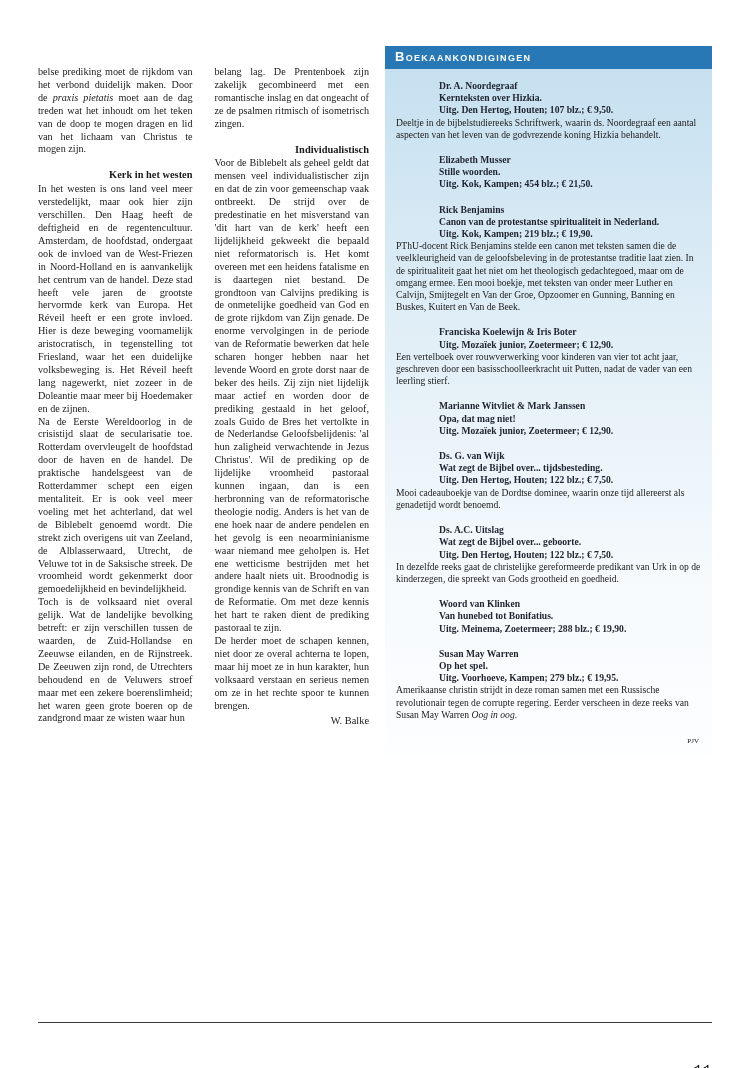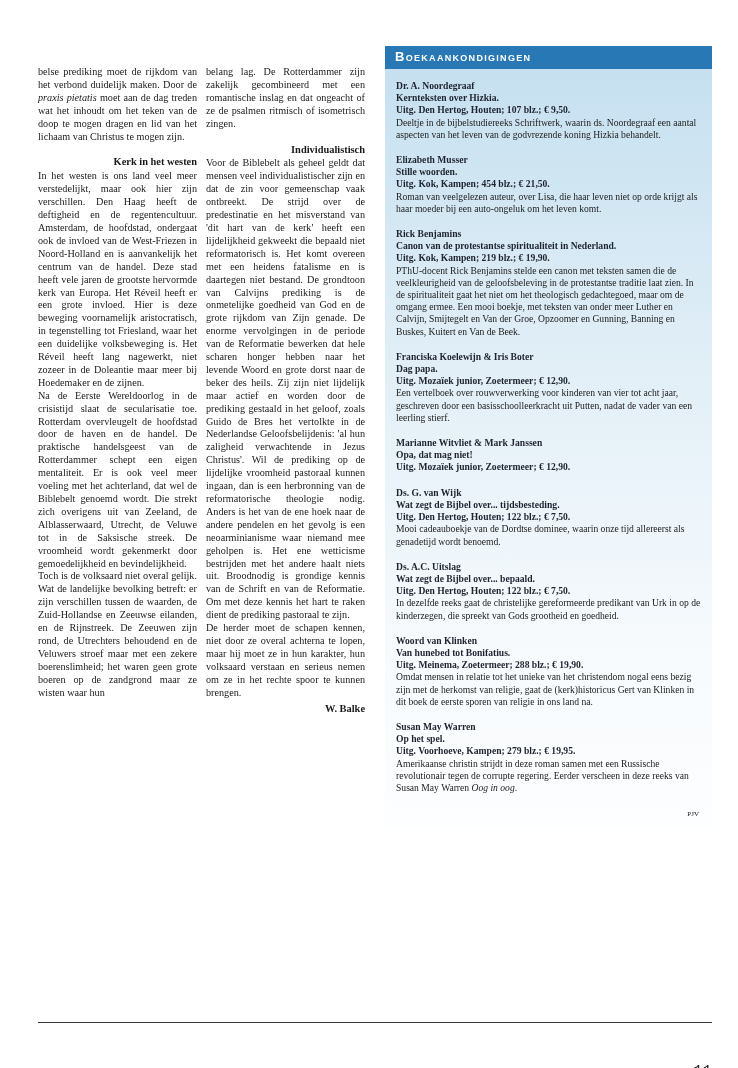--- a/index.html
+++ b/index.html
@@ -7,42 +7,42 @@
   body {
     width: 738px; height: 1068px;
     background: #ffffff;
     font-family: "Liberation Serif", serif;
     color: #1a1a1a;
     overflow: hidden;
   }
   .page { position: relative; width: 738px; height: 1068px; background: #ffffff; }
 
   
-  .columns { position: absolute; left: 38px; top: 66px; width: 331px; display: flex; gap: 9px; }
+  .columns { position: absolute; left: 38px; top: 66px; width: 331px; display: flex; gap: 22px; }
   .col { width: 159px; font-size: 10.2px; line-height: 12.9px; text-align: justify; hyphens: auto; }
   .para { margin: 0; }
   .heading { font-size: 10.4px; font-weight: bold; margin: 13px 0 1px 0; text-align: right; }
-  .signature { margin-top: 3px; text-align: right; font-weight: bold; font-size: 10.4px; }
+  .signature { margin-top: 3px; text-align: right; font-weight: normal; font-size: 10.4px; }
   .it { font-style: italic; }
 
   
   .sidebar { position: absolute; left: 385px; top: 46px; width: 327px; }
   .sidebar-header {
     background: #2878b5; color: #ffffff;
     font-family: "Liberation Sans", sans-serif;
     font-weight: bold; font-variant: small-caps;
     letter-spacing: 1.3px; font-size: 13px;
     padding: 3px 10px 5px 10px;
   }
   .sidebar-body {
     background: linear-gradient(180deg, #c6e0f0 0%, #e2eff7 40%, #f6fafd 75%, #fdfeff 100%);
     padding: 11px 11px 10px 11px;
   }
   .book { margin-bottom: 13px; font-size: 9.6px; line-height: 12.2px; text-align: left; }
-  .book-author, .book-title, .book-pub { font-weight: bold; color: #1f2430; }
+  .book-author, .book-title, .book-pub { font-weight: bold; color: #1f2430; margin-left: 43px; }
   .book-desc { color: #222222; }
   .initials { text-align: right; font-variant: small-caps; font-size: 9.8px; padding-right: 2px; color: #222; }
 
   
   .footer-rule { position: absolute; left: 38px; right: 26px; top: 1022px; border-top: 1px solid #3a3a3a; }
   .footer {
     position: absolute; left: 38px; right: 26px; top: 1063px;
     display: flex; align-items: flex-end;
     font-family: "Liberation Sans", sans-serif;
     font-size: 8.5px; letter-spacing: 1.1px; color: #1d1d1d; gap: 8px;
@@ -57,21 +57,21 @@
 
   <div class="columns">
     <div class="col">
       <p class="para"><span>belse prediking moet de rijkdom van het verbond duidelijk maken. Door de </span><span class="it">praxis pietatis</span><span> moet aan de dag treden wat het inhoudt om het teken van de doop te mogen dragen en lid van het lichaam van Christus te mogen zijn.</span></p>
       <h3 class="heading">Kerk in het westen</h3>
       <p class="para">In het westen is ons land veel meer verstedelijkt, maar ook hier zijn verschillen. Den Haag heeft de deftigheid en de regentencultuur. Amsterdam, de hoofdstad, ondergaat ook de invloed van de West-Friezen in Noord-Holland en is aanvankelijk het centrum van de handel. Deze stad heeft vele jaren de grootste hervormde kerk van Europa. Het Réveil heeft er een grote invloed. Hier is deze beweging voornamelijk aristocratisch, in tegenstelling tot Friesland, waar het een duidelijke volksbeweging is. Het Réveil heeft lang nagewerkt, niet zozeer in de Doleantie maar meer bij Hoedemaker en de zijnen.</p>
       <p class="para">Na de Eerste Wereldoorlog in de crisistijd slaat de secularisatie toe. Rotterdam overvleugelt de hoofdstad door de haven en de handel. De praktische handelsgeest van de Rotterdammer schept een eigen mentaliteit. Er is ook veel meer voeling met het achterland, dat wel de Biblebelt genoemd wordt. Die strekt zich overigens uit van Zeeland, de Alblasserwaard, Utrecht, de Veluwe tot in de Saksische streek. De vroomheid wordt gekenmerkt door gemoedelijkheid en bevindelijkheid.</p>
       <p class="para">Toch is de volksaard niet overal gelijk. Wat de landelijke bevolking betreft: er zijn verschillen tussen de waarden, de Zuid-Hollandse en Zeeuwse eilanden, en de Rijnstreek. De Zeeuwen zijn rond, de Utrechters behoudend en de Veluwers stroef maar met een zekere boerenslimheid; het waren geen grote boeren op de zandgrond maar ze wisten waar hun</p>
     </div>
     <div class="col">
-      <p class="para">belang lag. De Rotterdammer zijn zakelijk gecombineerd met een romantische inslag en dat ongeacht of ze de psalmen ritmisch of isometrisch zingen.</p>
+      <p class="para">belang lag. De Prentenboek zijn zakelijk gecombineerd met een romantische inslag en dat ongeacht of ze de psalmen ritmisch of isometrisch zingen.</p>
       <h3 class="heading">Individualistisch</h3>
       <p class="para">Voor de Biblebelt als geheel geldt dat mensen veel individualistischer zijn en dat de zin voor gemeenschap vaak ontbreekt. De strijd over de predestinatie en het misverstand van 'dit hart van de kerk' heeft een lijdelijkheid gekweekt die bepaald niet reformatorisch is. Het komt overeen met een heidens fatalisme en is daartegen niet bestand. De grondtoon van Calvijns prediking is de onmetelijke goedheid van God en de grote rijkdom van Zijn genade. De enorme vervolgingen in de periode van de Reformatie bewerken dat hele scharen honger hebben naar het levende Woord en grote dorst naar de beker des heils. Zij zijn niet lijdelijk maar actief en worden door de prediking gestaald in het geloof, zoals Guido de Bres het vertolkte in de Nederlandse Geloofsbelijdenis: 'al hun zaligheid verwachtende in Jezus Christus'. Wil de prediking op de lijdelijke vroomheid pastoraal kunnen ingaan, dan is een herbronning van de reformatorische theologie nodig. Anders is het van de ene hoek naar de andere pendelen en het gevolg is een neoarminianisme waar niemand mee geholpen is. Het ene wetticisme bestrijden met het andere haalt niets uit. Broodnodig is grondige kennis van de Schrift en van de Reformatie. Om met deze kennis het hart te raken dient de prediking pastoraal te zijn.</p>
       <p class="para">De herder moet de schapen kennen, niet door ze overal achterna te lopen, maar hij moet ze in hun karakter, hun volksaard verstaan en serieus nemen om ze in het rechte spoor te kunnen brengen.</p>
       <p class="signature">W. Balke</p>
     </div>
   </div>
 
   <aside class="sidebar">
     <div class="sidebar-header">Boekaankondigingen</div>
     <div class="sidebar-body">
@@ -80,62 +80,59 @@
     <div class="book-author">Dr. A. Noordegraaf</div>
     <div class="book-title">Kernteksten over Hizkia.</div>
     <div class="book-pub">Uitg. Den Hertog, Houten; 107 blz.; € 9,50.</div>
     <div class="book-desc"><span>Deeltje in de bijbelstudiereeks Schriftwerk, waarin ds. Noordegraaf een aantal aspecten van het leven van de godvrezende koning Hizkia behandelt.</span></div>
   </div>
 
   <div class="book">
     <div class="book-author">Elizabeth Musser</div>
     <div class="book-title">Stille woorden.</div>
     <div class="book-pub">Uitg. Kok, Kampen; 454 blz.; € 21,50.</div>
-    <div class="book-desc"><span>Roman van veelgelezen auteur, over Lisa, die haar leven niet op orde krijgt als haar moeder bij een auto-ongeluk om het leven komt.</span></div>
   </div>
 
   <div class="book">
     <div class="book-author">Rick Benjamins</div>
     <div class="book-title">Canon van de protestantse spiritualiteit in Nederland.</div>
     <div class="book-pub">Uitg. Kok, Kampen; 219 blz.; € 19,90.</div>
     <div class="book-desc"><span>PThU-docent Rick Benjamins stelde een canon met teksten samen die de veelkleurigheid van de geloofsbeleving in de protestantse traditie laat zien. In de spiritualiteit gaat het niet om het theologisch gedachtegoed, maar om de omgang ermee. Een mooi boekje, met teksten van onder meer Luther en Calvijn, Smijtegelt en Van der Groe, Opzoomer en Gunning, Banning en Buskes, Kuitert en Van de Beek.</span></div>
   </div>
 
   <div class="book">
     <div class="book-author">Franciska Koelewijn &amp; Iris Boter</div>
-    <div class="book-title">Dag papa.</div>
     <div class="book-pub">Uitg. Mozaïek junior, Zoetermeer; € 12,90.</div>
     <div class="book-desc"><span>Een vertelboek over rouwverwerking voor kinderen van vier tot acht jaar, geschreven door een basisschoolleerkracht uit Putten, nadat de vader van een leerling stierf.</span></div>
   </div>
 
   <div class="book">
     <div class="book-author">Marianne Witvliet &amp; Mark Janssen</div>
     <div class="book-title">Opa, dat mag niet!</div>
     <div class="book-pub">Uitg. Mozaïek junior, Zoetermeer; € 12,90.</div>
   </div>
 
   <div class="book">
     <div class="book-author">Ds. G. van Wijk</div>
     <div class="book-title">Wat zegt de Bijbel over... tijdsbesteding.</div>
     <div class="book-pub">Uitg. Den Hertog, Houten; 122 blz.; € 7,50.</div>
     <div class="book-desc"><span>Mooi cadeauboekje van de Dordtse dominee, waarin onze tijd allereerst als genadetijd wordt benoemd.</span></div>
   </div>
 
   <div class="book">
     <div class="book-author">Ds. A.C. Uitslag</div>
-    <div class="book-title">Wat zegt de Bijbel over... bepaald.</div>
+    <div class="book-title">Wat zegt de Bijbel over... geboorte.</div>
     <div class="book-pub">Uitg. Den Hertog, Houten; 122 blz.; € 7,50.</div>
     <div class="book-desc"><span>In dezelfde reeks gaat de christelijke gereformeerde predikant van Urk in op de kinderzegen, die spreekt van Gods grootheid en goedheid.</span></div>
   </div>
 
   <div class="book">
     <div class="book-author">Woord van Klinken</div>
     <div class="book-title">Van hunebed tot Bonifatius.</div>
     <div class="book-pub">Uitg. Meinema, Zoetermeer; 288 blz.; € 19,90.</div>
-    <div class="book-desc"><span>Omdat mensen in relatie tot het unieke van het christendom nogal eens bezig zijn met de herkomst van religie, gaat de (kerk)historicus Gert van Klinken in dit boek de eerste sporen van religie in ons land na.</span></div>
   </div>
 
   <div class="book">
     <div class="book-author">Susan May Warren</div>
     <div class="book-title">Op het spel.</div>
     <div class="book-pub">Uitg. Voorhoeve, Kampen; 279 blz.; € 19,95.</div>
     <div class="book-desc"><span>Amerikaanse christin strijdt in deze roman samen met een Russische revolutionair tegen de corrupte regering. Eerder verscheen in deze reeks van Susan May Warren </span><span class="it">Oog in oog</span><span>.</span></div>
   </div>
 </div>
       <div class="initials">pjv</div>

